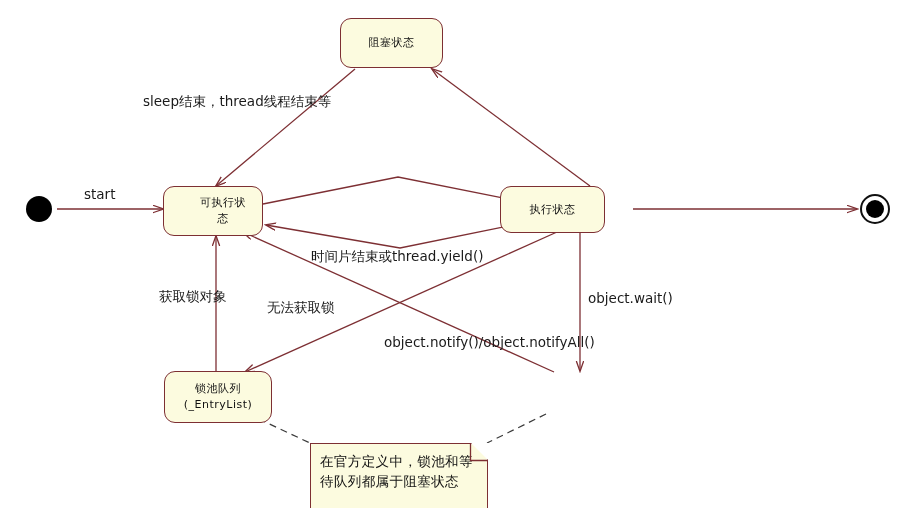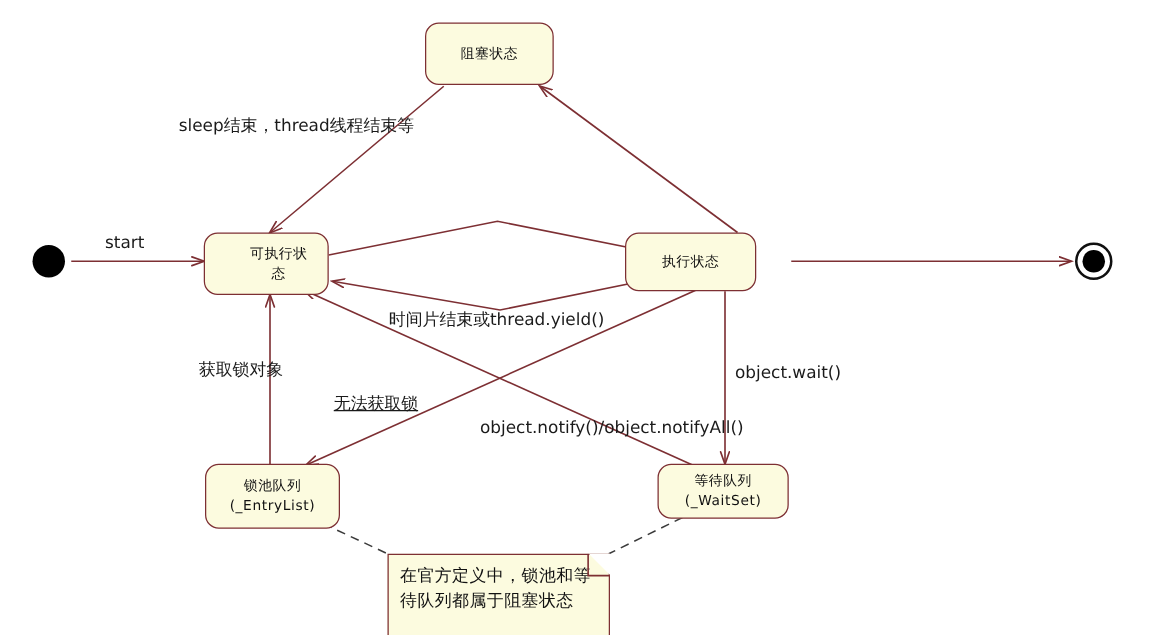--- a/index.html
+++ b/index.html
@@ -197,42 +197,38 @@
 
   <div class="state-box" style="left:500px; top:186px; width:105px; height:47px;">
     <span class="lbl">执行状态</span>
   </div>
 
   <div class="state-box" style="left:164px; top:371px; width:108px; height:52px;">
     <span class="lbl">锁池队列
 (_EntryList)</span>
   </div>
 
-  <div class="state-box" style="left:526px; top:371px; width:105px; height:44px;">
-    <span class="lbl">等待队列
-(_WaitSet)</span>
-  </div>
 
   <div class="note" style="left:310px; top:443px; width:178px; height:68px;">
     <span class="note-text">在官方定义中，锁池和等待队列都属于阻塞状态</span>
     <span class="note-fold"></span>
     <svg class="note-fold-line" viewBox="0 0 24 24">
       <path d="M 6.5 0 L 6.5 17.5 L 24 17.5" fill="none" stroke="#7d2f33" stroke-width="1.3"></path>
     </svg>
   </div>
 
   <div class="edge-label" style="left:84px; top:186px;">start</div>
 
   <div class="edge-label" style="left:143px; top:93px;">sleep结束，thread线程结束等</div>
 
 
 
   <div class="edge-label" style="left:311px; top:248px;">时间片结束或thread.yield()</div>
 
   <div class="edge-label" style="left:159px; top:288px;">获取锁对象</div>
 
-  <div class="edge-label" style="left:267px; top:315px;text-decoration:underline;">无法获取锁</div>
+  <div class="edge-label" style="left:267px; top:299px;">无法获取锁</div>
 
   <div class="edge-label" style="left:384px; top:334px;">object.notify()/object.notifyAll()</div>
 
   <div class="edge-label" style="left:588px; top:290px;">object.wait()</div>
 
 </div>
 
 </body></html>

